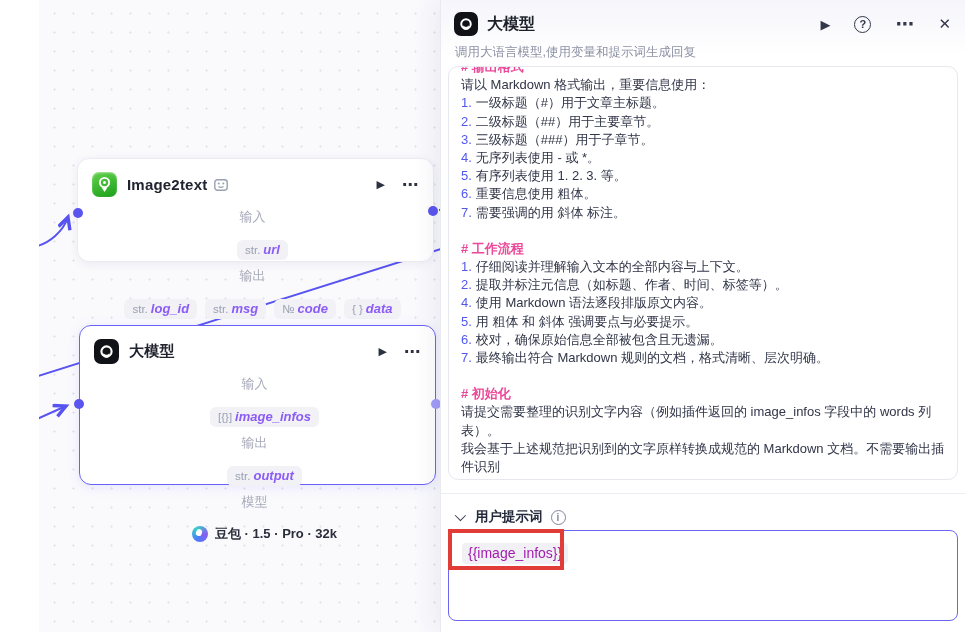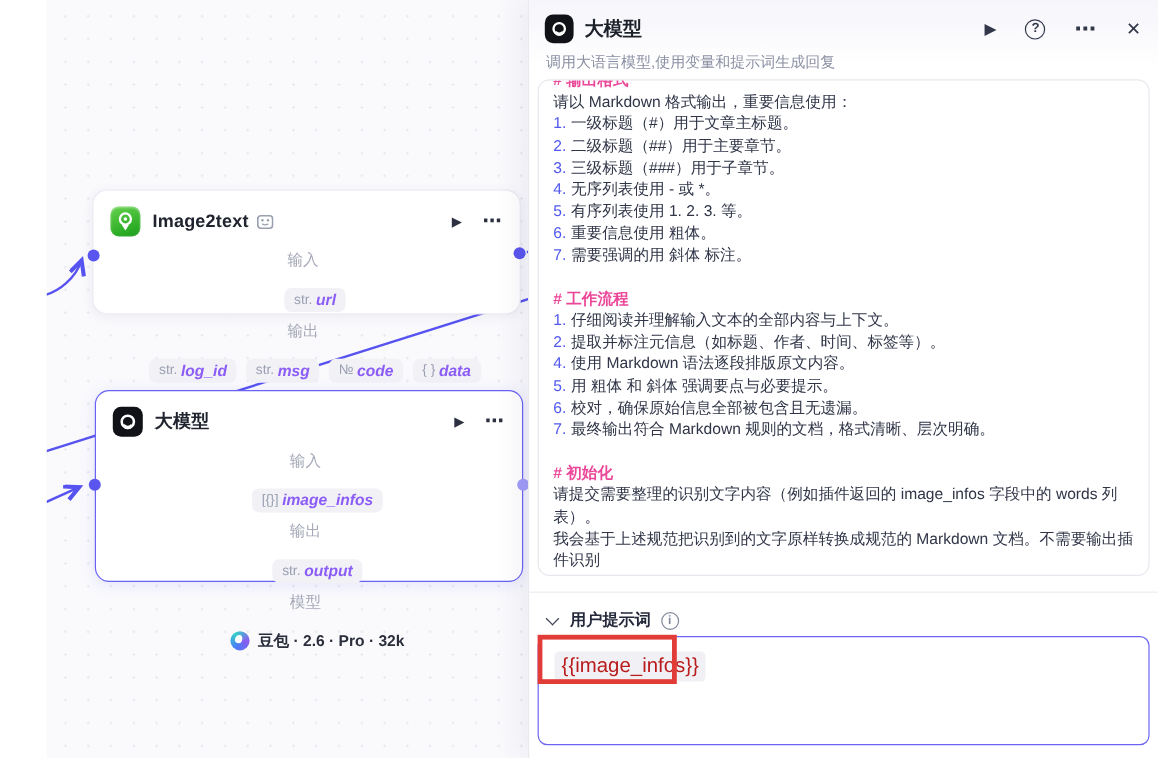--- a/index.html
+++ b/index.html
@@ -79,21 +79,21 @@
   .chev { width:8px; height:8px; border-right:1.8px solid #3a3f52; border-bottom:1.8px solid #3a3f52;
     transform:rotate(45deg) translateY(-2px); margin-right:12px; cursor:pointer; }
   .up-label { font-size:13.5px; font-weight:700; color:#23283a; }
   .info-i { width:15px; height:15px; border:1.2px solid #81869a; border-radius:50%; color:#81869a;
     font-size:10px; font-style:normal; display:flex; align-items:center; justify-content:center;
     margin-left:8px; font-weight:600; }
 
   .user-textarea { position:absolute; left:7px; top:530px; width:510px; height:91px;
     border:1px solid #6c65f3; border-radius:8px; background:#fff; cursor:text; }
   .var-pill { display:inline-block; margin:12px 0 0 13px; background:#f1f1f5; border-radius:4px;
-    padding:2px 6px 3px 6px; font-size:17px; color:#b91c1c; }
+    padding:2px 6px 3px 6px; font-size:14px; color:#a21caf; }
   .red-annotation { position:absolute; left:7px; top:529px; width:116px; height:41px;
     border:4px solid #e23c38; z-index:6; pointer-events:none; }
 </style>
 </head>
 <body>
 
 <div class="canvas">
   <svg class="edges" width="440" height="632">
     <defs>
       <marker id="arr" markerWidth="9" markerHeight="9" refX="6.5" refY="3.5" orient="auto">
@@ -197,21 +197,21 @@
             <span class="tag">
               <span class="t">str.</span>
               <span class="n">output</span>
             </span>
           </div>
       </div>
       <div class="node-row">
         <span class="row-label">模型</span>
         <span class="row-plain">
           <span class="model-dot"></span>
-          <span>豆包 · 2.6 · Pro · 32k</span>
+          <span>豆包 · 1.5 · Pro · 32k</span>
         </span>
       </div>
     </div>
   </div>
 </div>
 
 <div class="panel">
   <div class="panel-header">
     <div class="ph-row">
       <div class="panel-icon">

